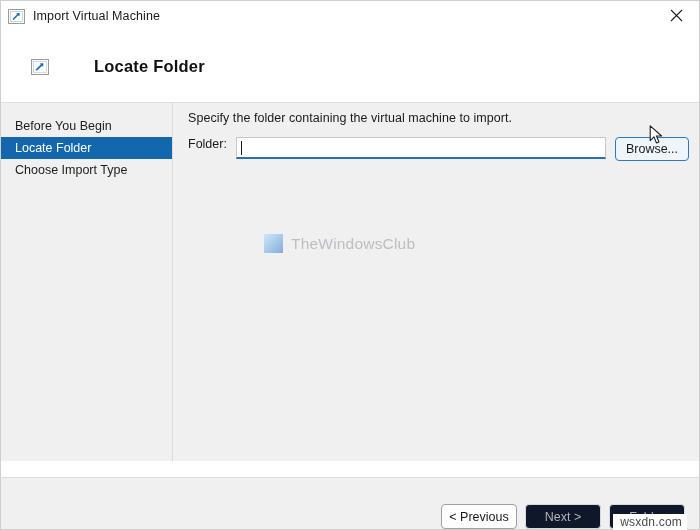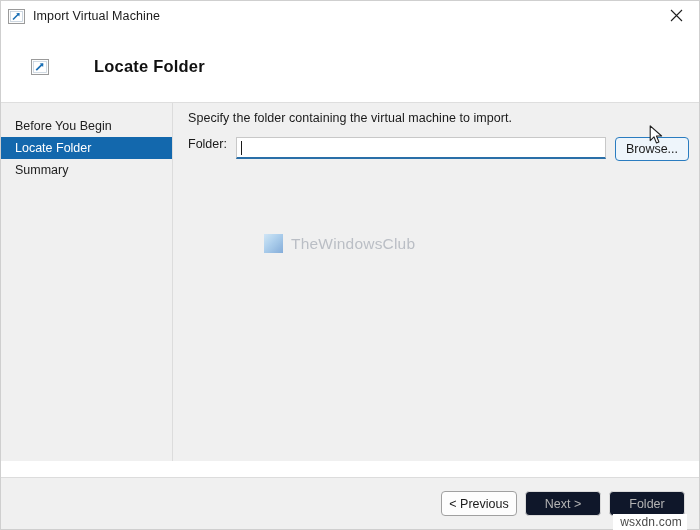--- a/index.html
+++ b/index.html
@@ -236,21 +236,21 @@
     letter-spacing: 0.2px;
   }
 
   
   .footer {
     height: 52px;
     min-height: 52px;
     background: #f0f0f0;
     border-top: 1px solid #dcdcdc;
     display: flex;
-    align-items: center;
+    align-items: flex-end;
     justify-content: flex-end;
     padding-right: 14px;
     box-sizing: border-box;
     position: relative;
     margin-top: 16px;
   }
   .wiz-btn {
     width: 76px;
     height: 25px;
     margin-left: 8px;
@@ -321,21 +321,21 @@
   <div class="body-area">
 
     <div class="sidebar">
       <div class="nav-item">
         <span>Before You Begin</span>
       </div>
       <div class="nav-item selected">
         <span>Locate Folder</span>
       </div>
       <div class="nav-item">
-        <span>Summary</span>
+        <span>Choose Import Type</span>
       </div>
     </div>
 
     <div class="content">
       <div class="instruction">Specify the folder containing the virtual machine to import.</div>
 
       <div class="folder-row">
         <div class="folder-label">Folder:</div>
         <div class="folder-input-wrap">
           <input class="folder-input" type="text" placeholder="" style="">

